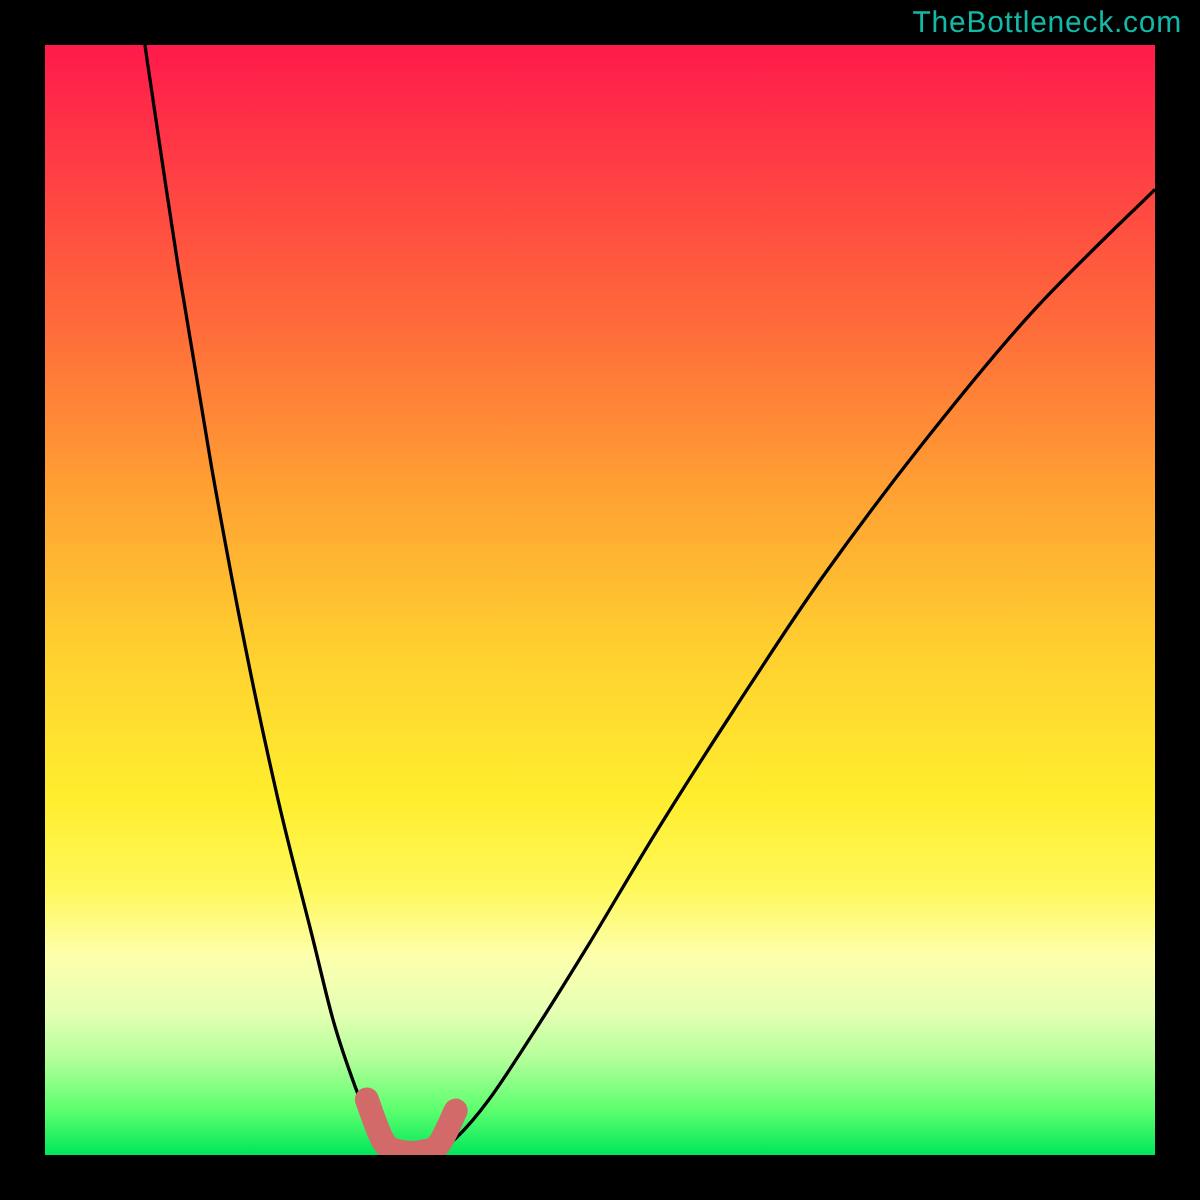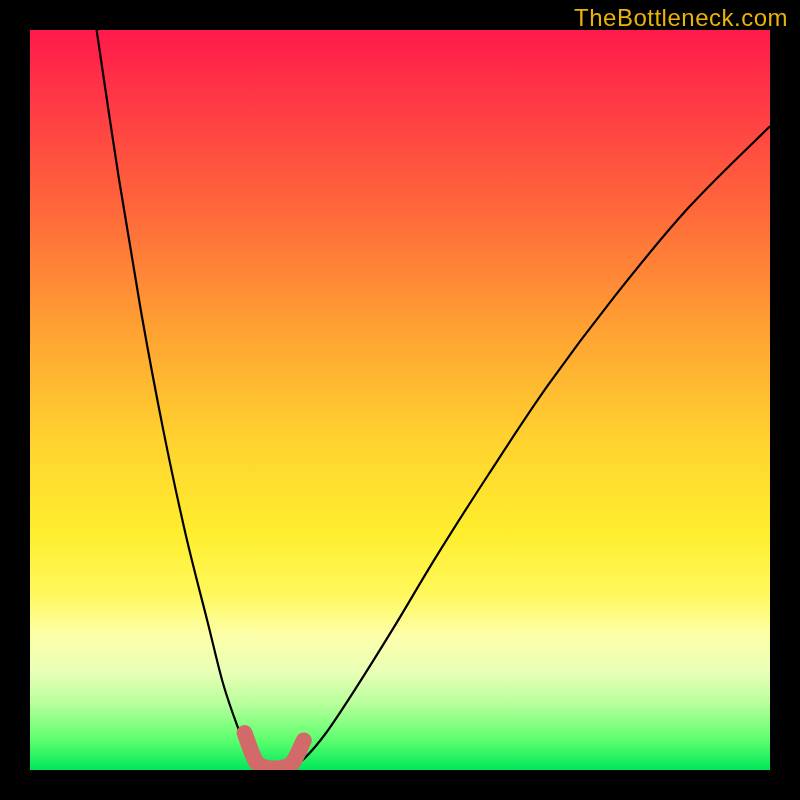--- a/index.html
+++ b/index.html
@@ -37,22 +37,22 @@
       #e6ffb4 87%,
       #b8ff9c 91%,
       #5cff6e 96%,
       #00e65a 100%
     );
   }
   .attribution {
     position: absolute;
     top: 4px;
     right: 12px;
-    color: #eab308;
-    font-size: 24px;
+    color: #14b8a6;
+    font-size: 20px;
     font-weight: 500;
     letter-spacing: 0.5px;
     z-index: 5;
   }
   svg.curves {
     position: absolute;
     left: 0;
     top: 0;
     width: 740px;
     height: 740px;

